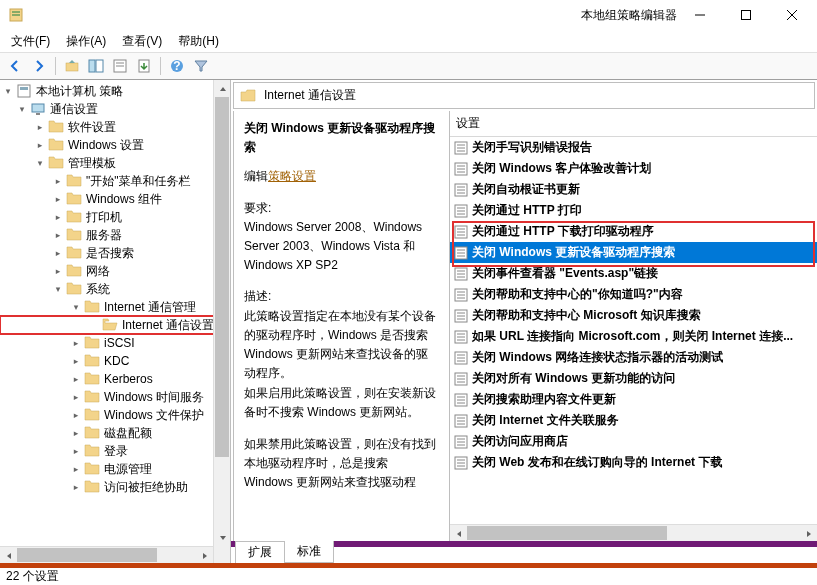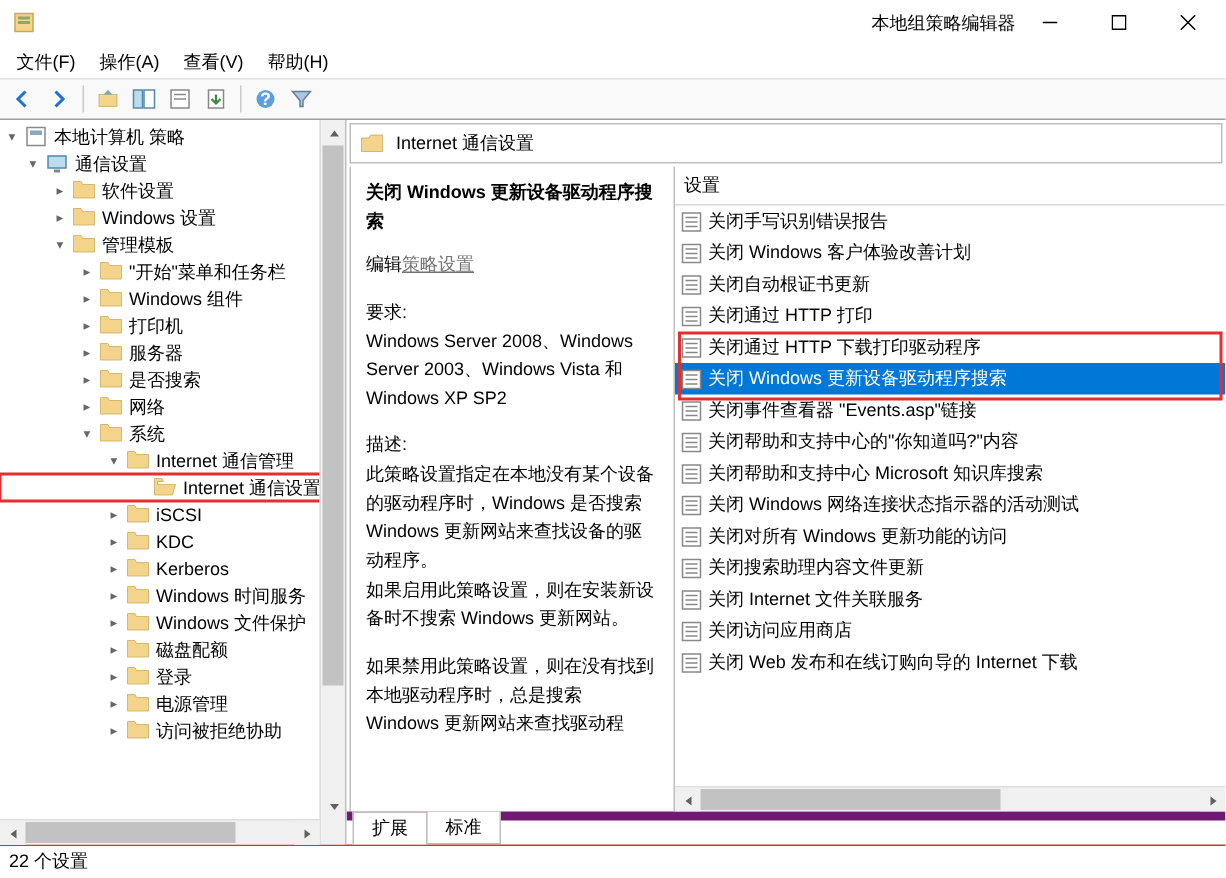--- a/index.html
+++ b/index.html
@@ -17,32 +17,32 @@
 .leftpane { width: 231px; border-right: 1px solid #bebebe; overflow: auto; padding: 2px 0; }
 .tree-row { display: flex; align-items: center; height: 18px; white-space: nowrap; cursor: default; }
 .expander { width: 12px; height: 12px; margin-right: 2px; display: flex; align-items: center; justify-content: center; font-size: 9px; color: #666; }
 .icon16 { width: 16px; height: 16px; margin-right: 4px; flex-shrink: 0; }
 .folder-icon { fill: #f3d48a; stroke: #c9a856; stroke-width: 0.5; }
 .rightpane { flex: 1; display: flex; flex-direction: column; overflow: hidden; }
 .breadcrumb-bar { border: 1px solid #bebebe; margin: 2px; padding: 4px 6px; display: flex; align-items: center; gap: 4px; background: #fff; }
 .content-split { flex: 1; display: flex; overflow: hidden; border-left: 1px solid #bebebe; margin-left: 2px; }
 .detail-col { width: 215px; padding: 8px 10px; line-height: 1.6; overflow: hidden; }
 .detail-title { font-weight: bold; margin-bottom: 10px; }
-.detail-link { color: #737373; text-decoration: underline; cursor: pointer; }
+.detail-link { color: #a16207; text-decoration: underline; cursor: pointer; }
 .detail-sec { margin-top: 12px; }
 .list-col { flex: 1; border-left: 1px solid #bebebe; display: flex; flex-direction: column; overflow: hidden; }
 .list-header { border-bottom: 1px solid #d8d8d8; padding: 4px 6px; background: #fff; }
-.list-body { flex: 1; overflow: auto; }
+.list-body { flex: 1; overflow: auto; font-weight: bold; }
 .list-row { display: flex; align-items: center; height: 21px; padding: 0 4px; white-space: nowrap; cursor: default; }
 .list-row.selected { background: #0078d7; color: #fff; }
 .policy-icon { width: 14px; height: 14px; margin-right: 4px; flex-shrink: 0; }
 .tabstrip { height: 22px; display: flex; align-items: flex-end; border-top: 6px solid #701a75; background: #fff; padding-left: 4px; }
 .tab { border: 1px solid #bebebe; border-top: none; padding: 2px 12px; font-size: 12px; background: #fff; margin-right: -1px; cursor: default; }
 .tab.active { border: 1px solid #bebebe; border-bottom: 1px solid #fff; position: relative; top: 1px; }
-.statusbar { height: 22px; border-top: 1px solid #c2410c; padding: 2px 6px; display: flex; align-items: center; }
+.statusbar { height: 22px; border-top: 5px solid #c2410c; padding: 2px 6px; display: flex; align-items: center; }
 .red-box { outline: 2px solid #e03030; outline-offset: -1px; }
 .scrollbar-v { position: absolute; right: 0; top: 0; bottom: 0; width: 17px; background: #f0f0f0; border-left: 1px solid #ddd; }
 .scrollbar-h { position: absolute; left: 0; right: 17px; bottom: 0; height: 17px; background: #f0f0f0; border-top: 1px solid #ddd; }
 .sb-btn { width: 17px; height: 17px; display: flex; align-items: center; justify-content: center; background: #f0f0f0; }
 .sb-thumb-v { position: absolute; left: 1px; right: 1px; background: #c2c2c2; }
 .sb-thumb-h { position: absolute; top: 1px; bottom: 1px; background: #c2c2c2; }
 .rel { position: relative; }
 </style>
 </head>
 <body>
@@ -432,20 +432,29 @@
               </svg>
               <span>关闭帮助和支持中心 Microsoft 知识库搜索</span>
             </div>
             <div class="list-row">
               <svg class="policy-icon" viewBox="0 0 14 14">
                 <rect x="1" y="1" width="12" height="12" fill="#fff" stroke="#888"></rect>
                 <line x1="3" y1="4" x2="11" y2="4" stroke="#888"></line>
                 <line x1="3" y1="7" x2="11" y2="7" stroke="#888"></line>
                 <line x1="3" y1="10" x2="11" y2="10" stroke="#888"></line>
               </svg>
+              <span>如果 URL 连接指向 Microsoft.com，则关闭 Internet 连接...</span>
+            </div>
+            <div class="list-row">
+              <svg class="policy-icon" viewBox="0 0 14 14">
+                <rect x="1" y="1" width="12" height="12" fill="#fff" stroke="#888"></rect>
+                <line x1="3" y1="4" x2="11" y2="4" stroke="#888"></line>
+                <line x1="3" y1="7" x2="11" y2="7" stroke="#888"></line>
+                <line x1="3" y1="10" x2="11" y2="10" stroke="#888"></line>
+              </svg>
               <span>关闭 Windows 网络连接状态指示器的活动测试</span>
             </div>
             <div class="list-row">
               <svg class="policy-icon" viewBox="0 0 14 14">
                 <rect x="1" y="1" width="12" height="12" fill="#fff" stroke="#888"></rect>
                 <line x1="3" y1="4" x2="11" y2="4" stroke="#888"></line>
                 <line x1="3" y1="7" x2="11" y2="7" stroke="#888"></line>
                 <line x1="3" y1="10" x2="11" y2="10" stroke="#888"></line>
               </svg>
               <span>关闭对所有 Windows 更新功能的访问</span>

